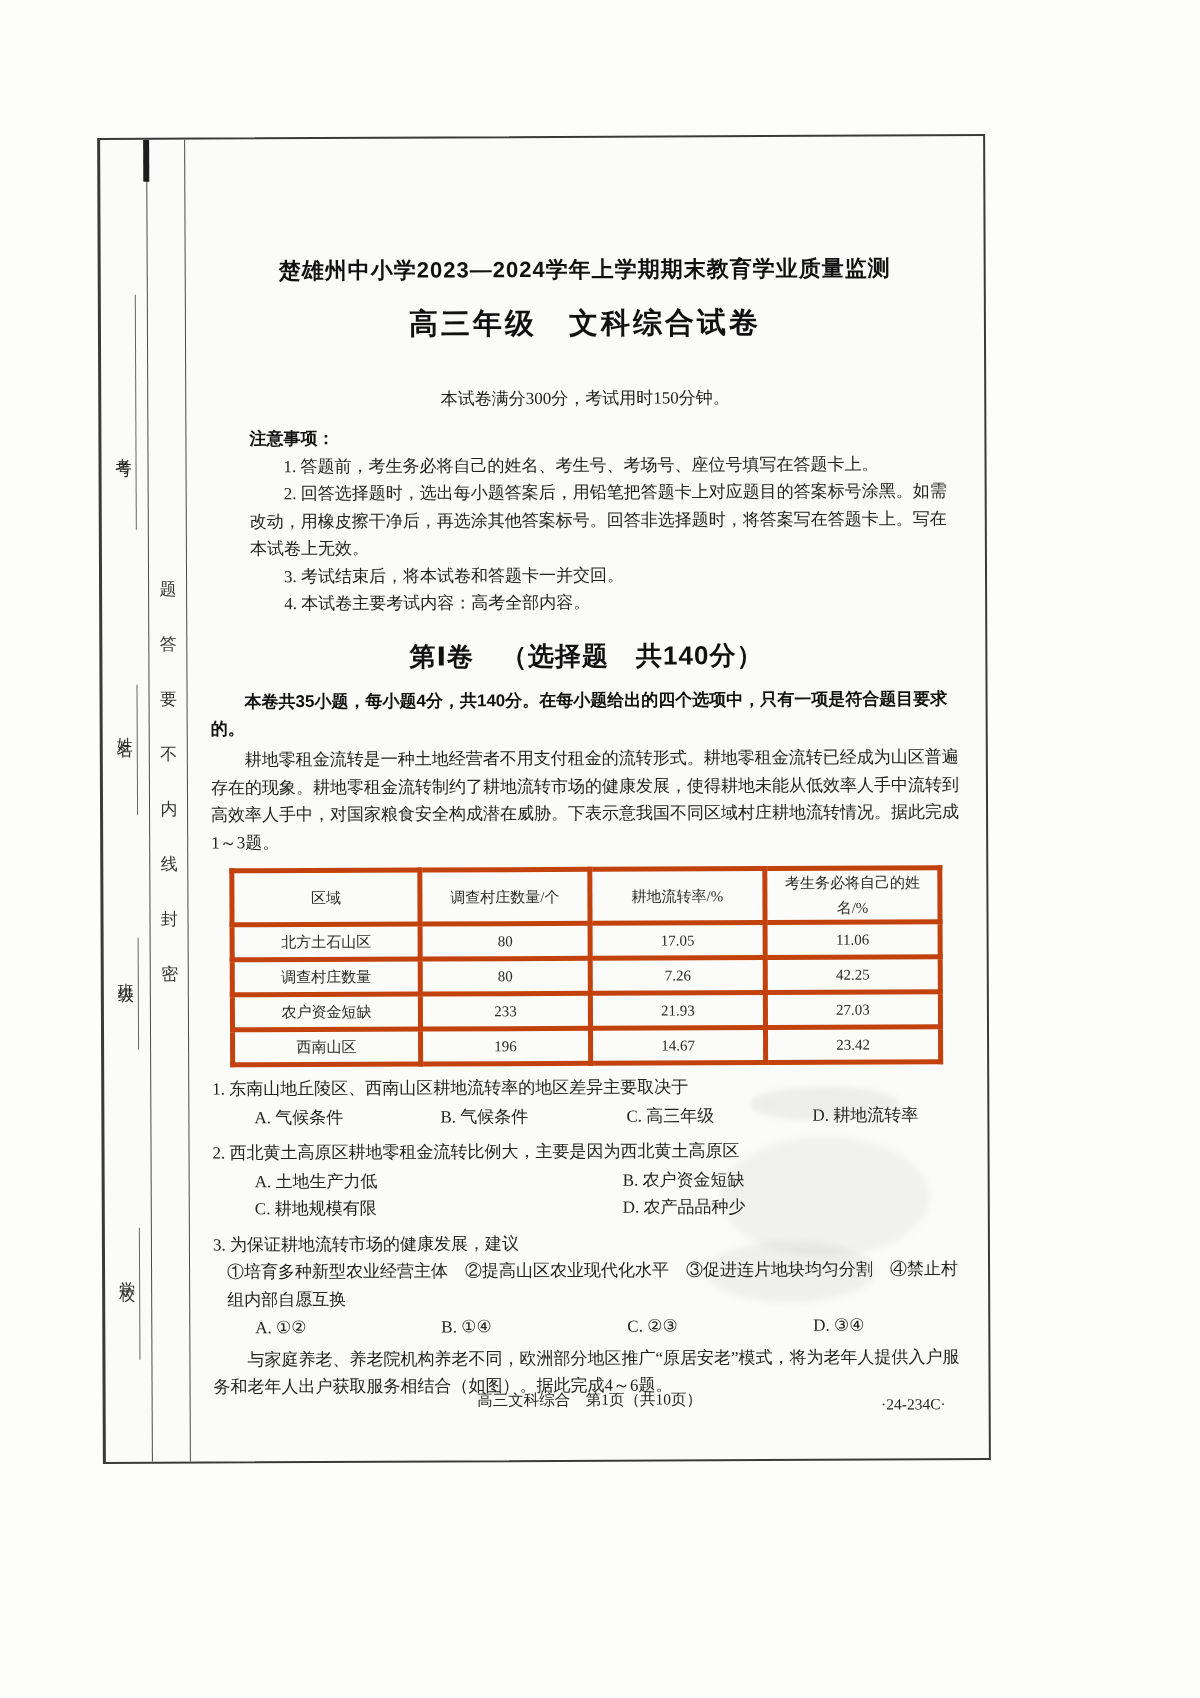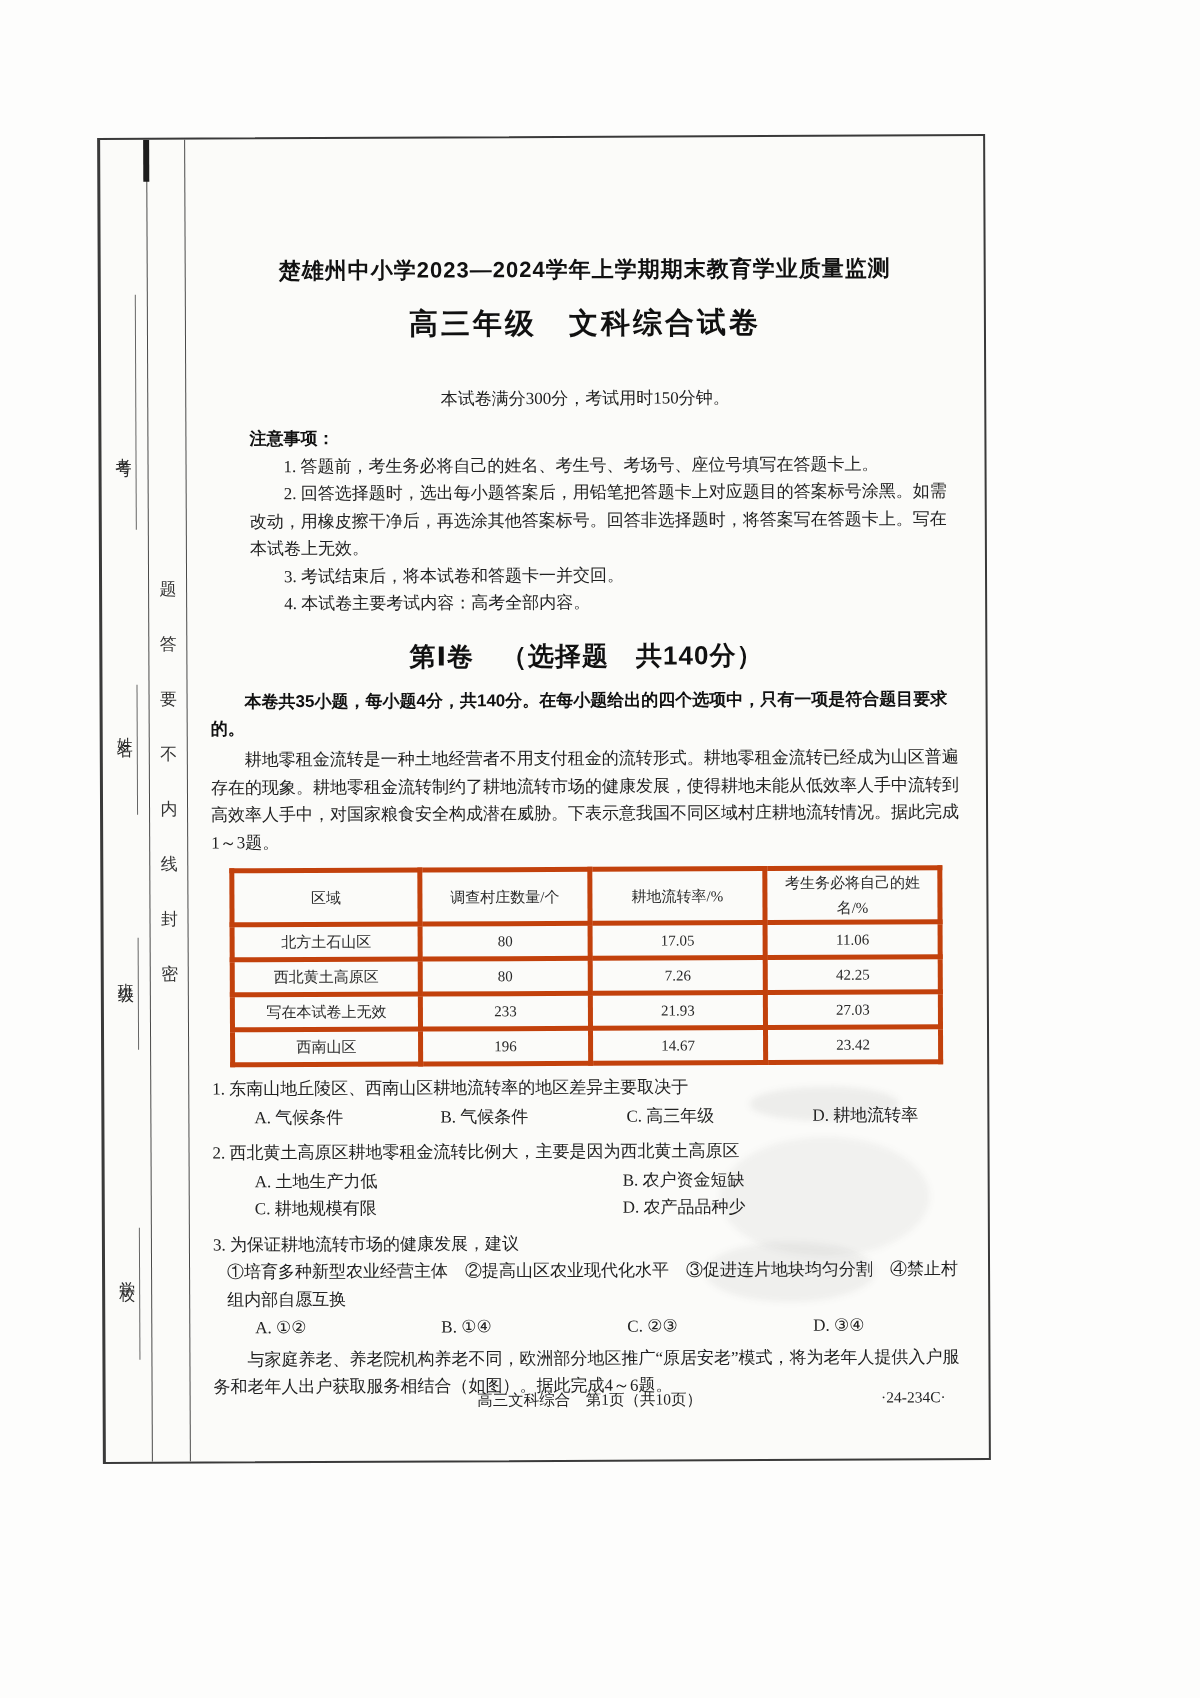--- a/index.html
+++ b/index.html
@@ -97,21 +97,21 @@
   .question { margin-top:8px; }
   .q-stem { }
   .q-sub { padding-left:14px; }
   .options { display:grid; padding-left:42px; margin-top:1px; }
   .cols-4 { grid-template-columns:186px 186px 186px 184px; }
   .cols-2 { grid-template-columns:368px 1fr; }
   .options span { display:block; }
 
   .footer { position:absolute; left:108px; top:1252px; width:752px; font-size:15.5px; color:#222; }
   .footer-center { display:block; text-align:center; }
-  .footer-right { position:absolute; right:20px; top:0; }
+  .footer-right { position:absolute; right:20px; top:7px; }
 
   
   .smudge { position:absolute; border-radius:50%; filter:blur(3px); }
   .s1 { left:645px; top:950px; width:150px; height:34px; background:rgba(50,50,50,0.07); }
   .s2 { left:615px; top:1000px; width:210px; height:120px; background:rgba(50,50,50,0.05); }
   .s3 { left:600px; top:1105px; width:170px; height:60px; background:rgba(50,50,50,0.06); }
 </style>
 </head>
 <body>
 
@@ -171,27 +171,27 @@
           </tr>
         </thead>
         <tbody>
           <tr>
             <td>北方土石山区</td>
             <td>80</td>
             <td>17.05</td>
             <td>11.06</td>
           </tr>
           <tr>
-            <td>西北黄土高原区</td>
+            <td>调查村庄数量</td>
             <td>80</td>
             <td>7.26</td>
             <td>42.25</td>
           </tr>
           <tr>
-            <td>写在本试卷上无效</td>
+            <td>农户资金短缺</td>
             <td>233</td>
             <td>21.93</td>
             <td>27.03</td>
           </tr>
           <tr>
             <td>西南山区</td>
             <td>196</td>
             <td>14.67</td>
             <td>23.42</td>
           </tr>

